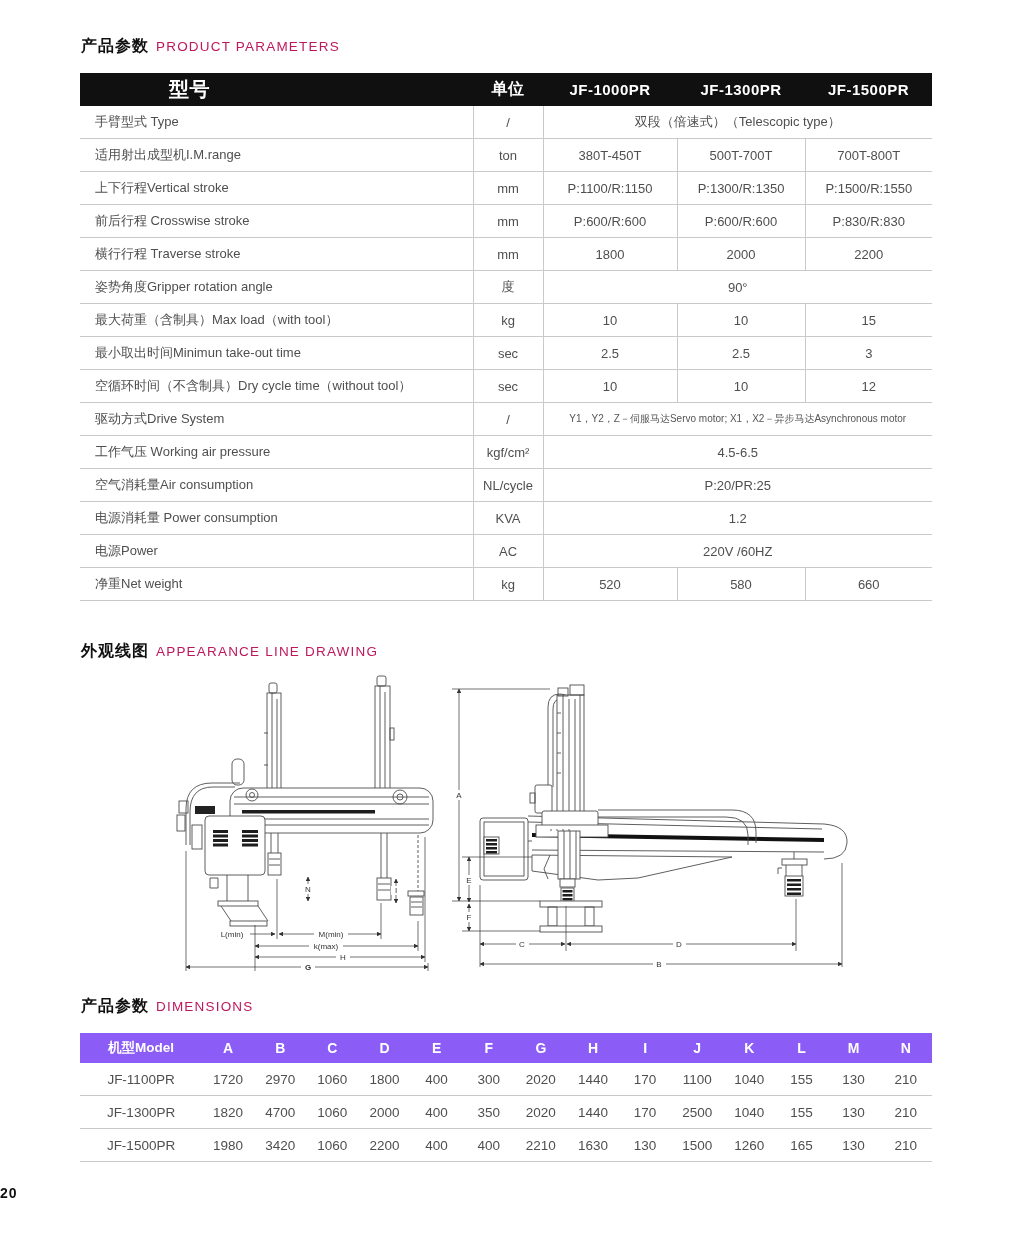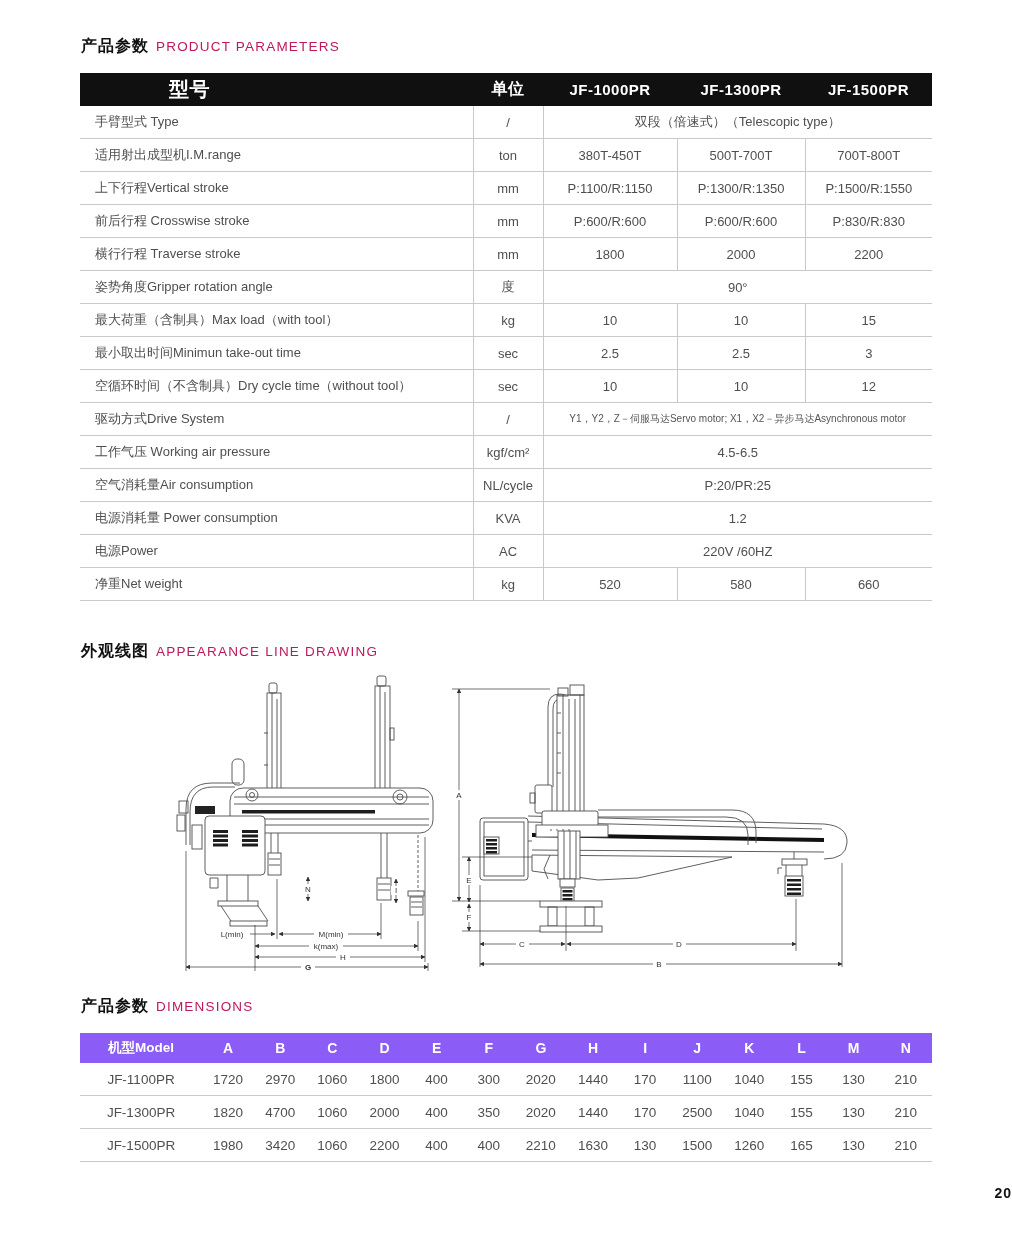--- a/index.html
+++ b/index.html
@@ -37,21 +37,21 @@
   #dims-table thead th{
     background:#8b5cf6;color:#fff;height:30px;font-weight:bold;
     font-size:14px;text-align:center;padding:0;
   }
   #dims-table thead th.mh{font-size:13.5px;}
   #dims-table tbody td{
     height:32px;font-size:13.5px;color:#4f4f4f;text-align:center;
     border-bottom:1px solid #c9c9c9;padding:0;
   }
   #page-num{
-    position:absolute;top:1185px;left:0;width:1012px;text-align:right;
+    position:absolute;top:1185px;left:0;width:1012px;text-align:left;
     font-weight:bold;font-size:14px;color:#111;letter-spacing:1px;
   }
   svg text{font-family:"Liberation Sans","DejaVu Sans",sans-serif;}
 </style>
 </head>
 <body>
 
 <div class="sec-title" style="top:36px;">
   <span class="zh">产品参数</span><span class="en">PRODUCT PARAMETERS</span>
 </div>

